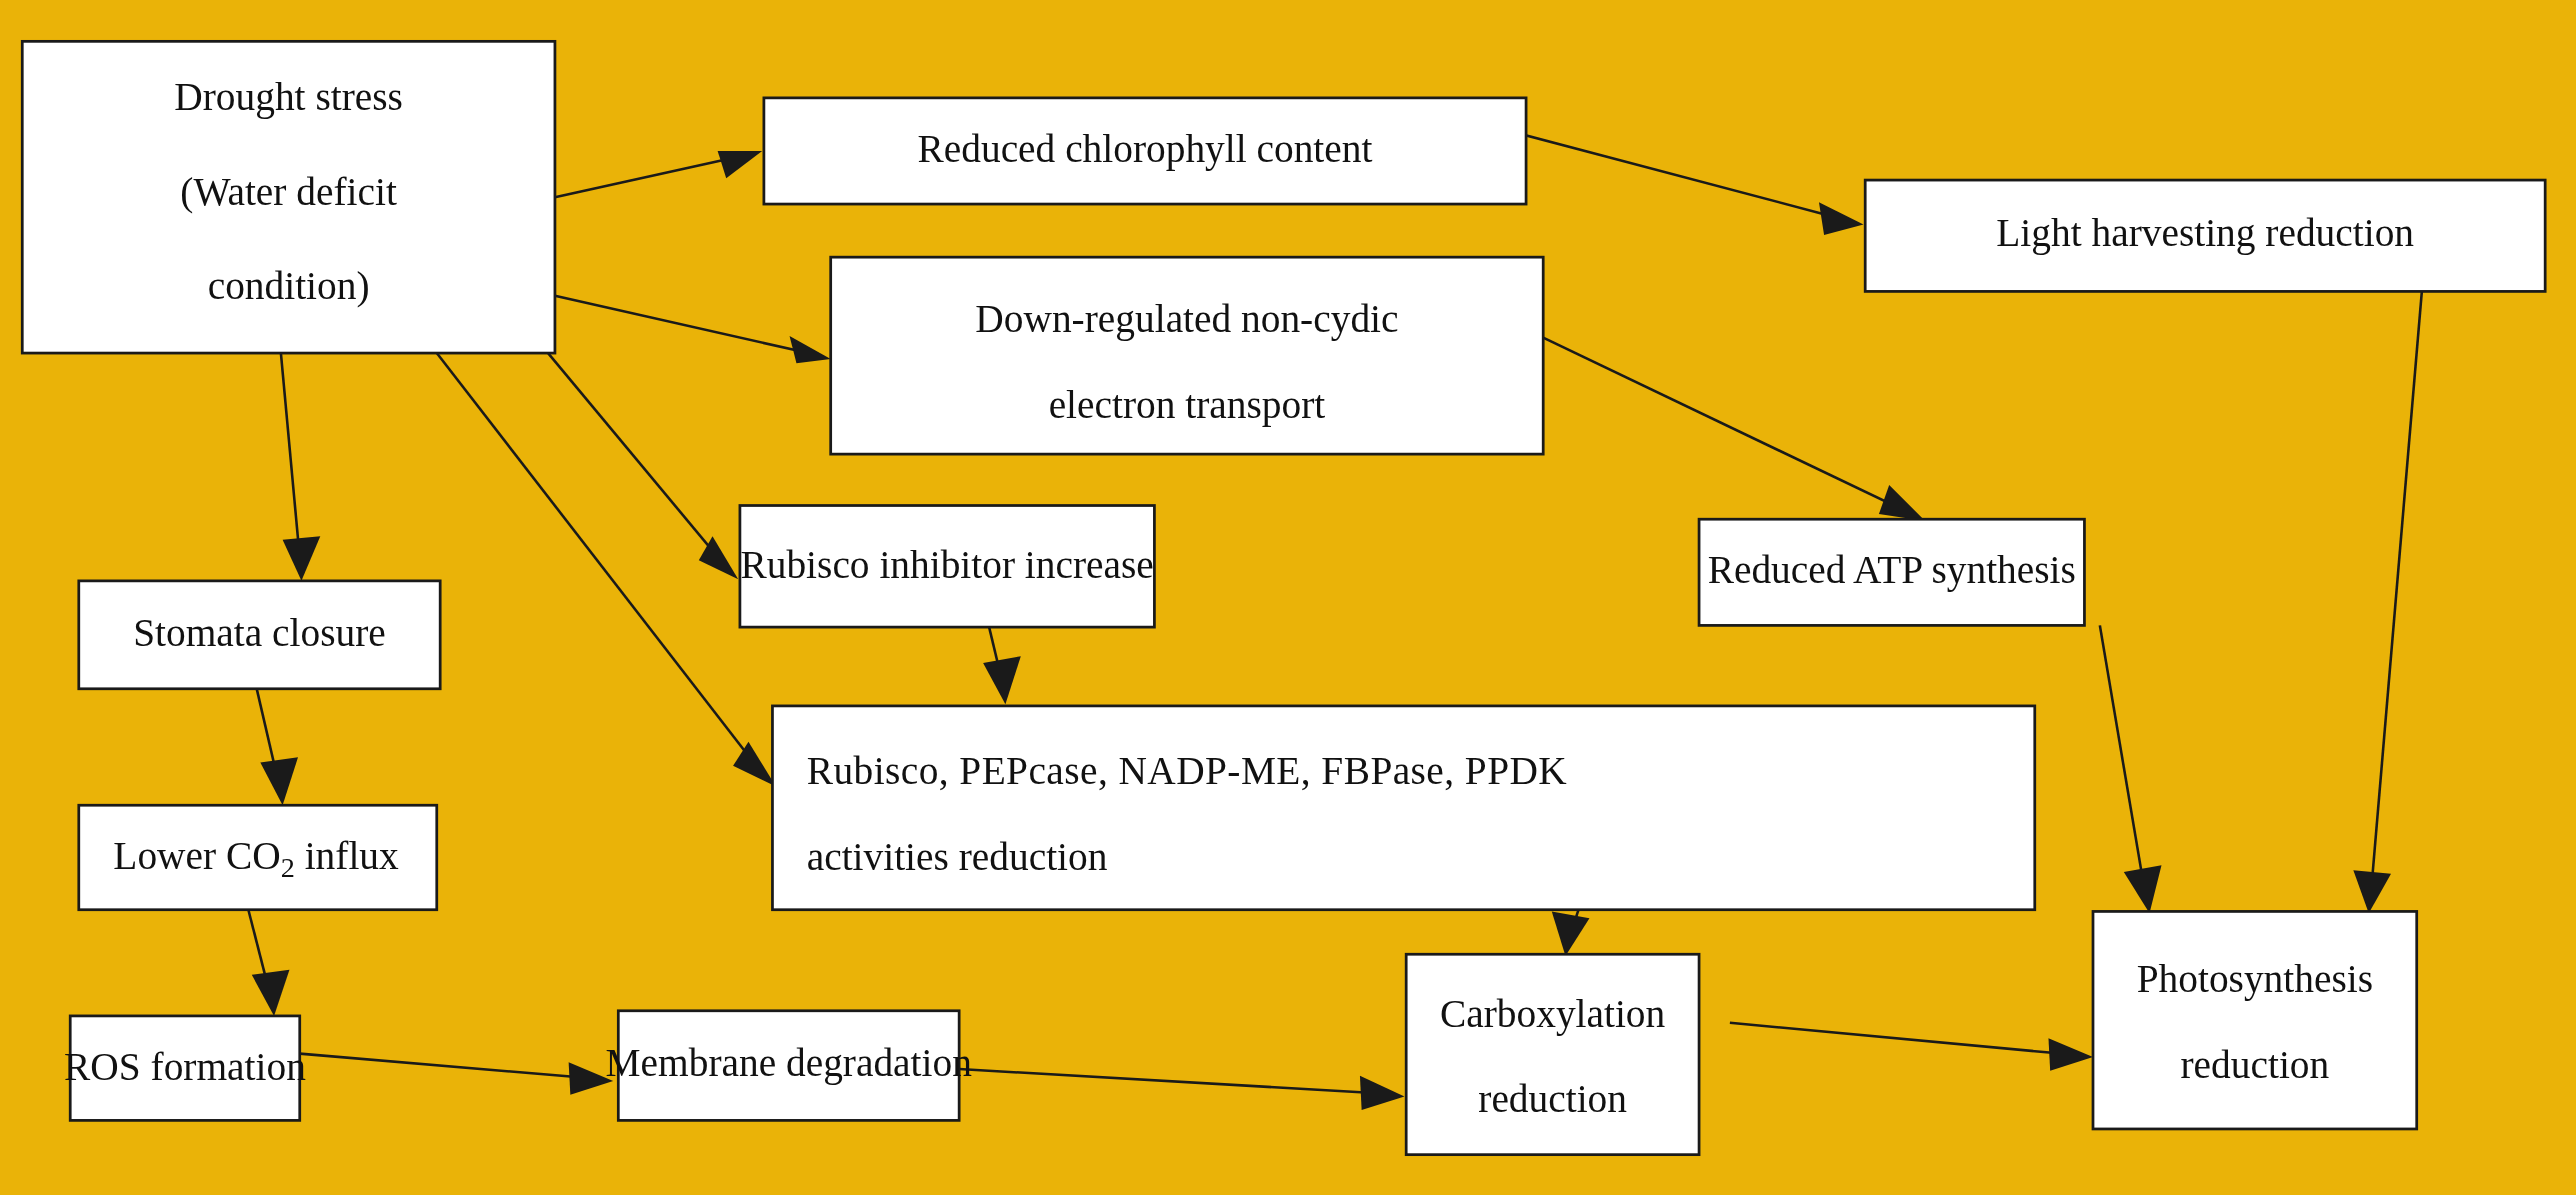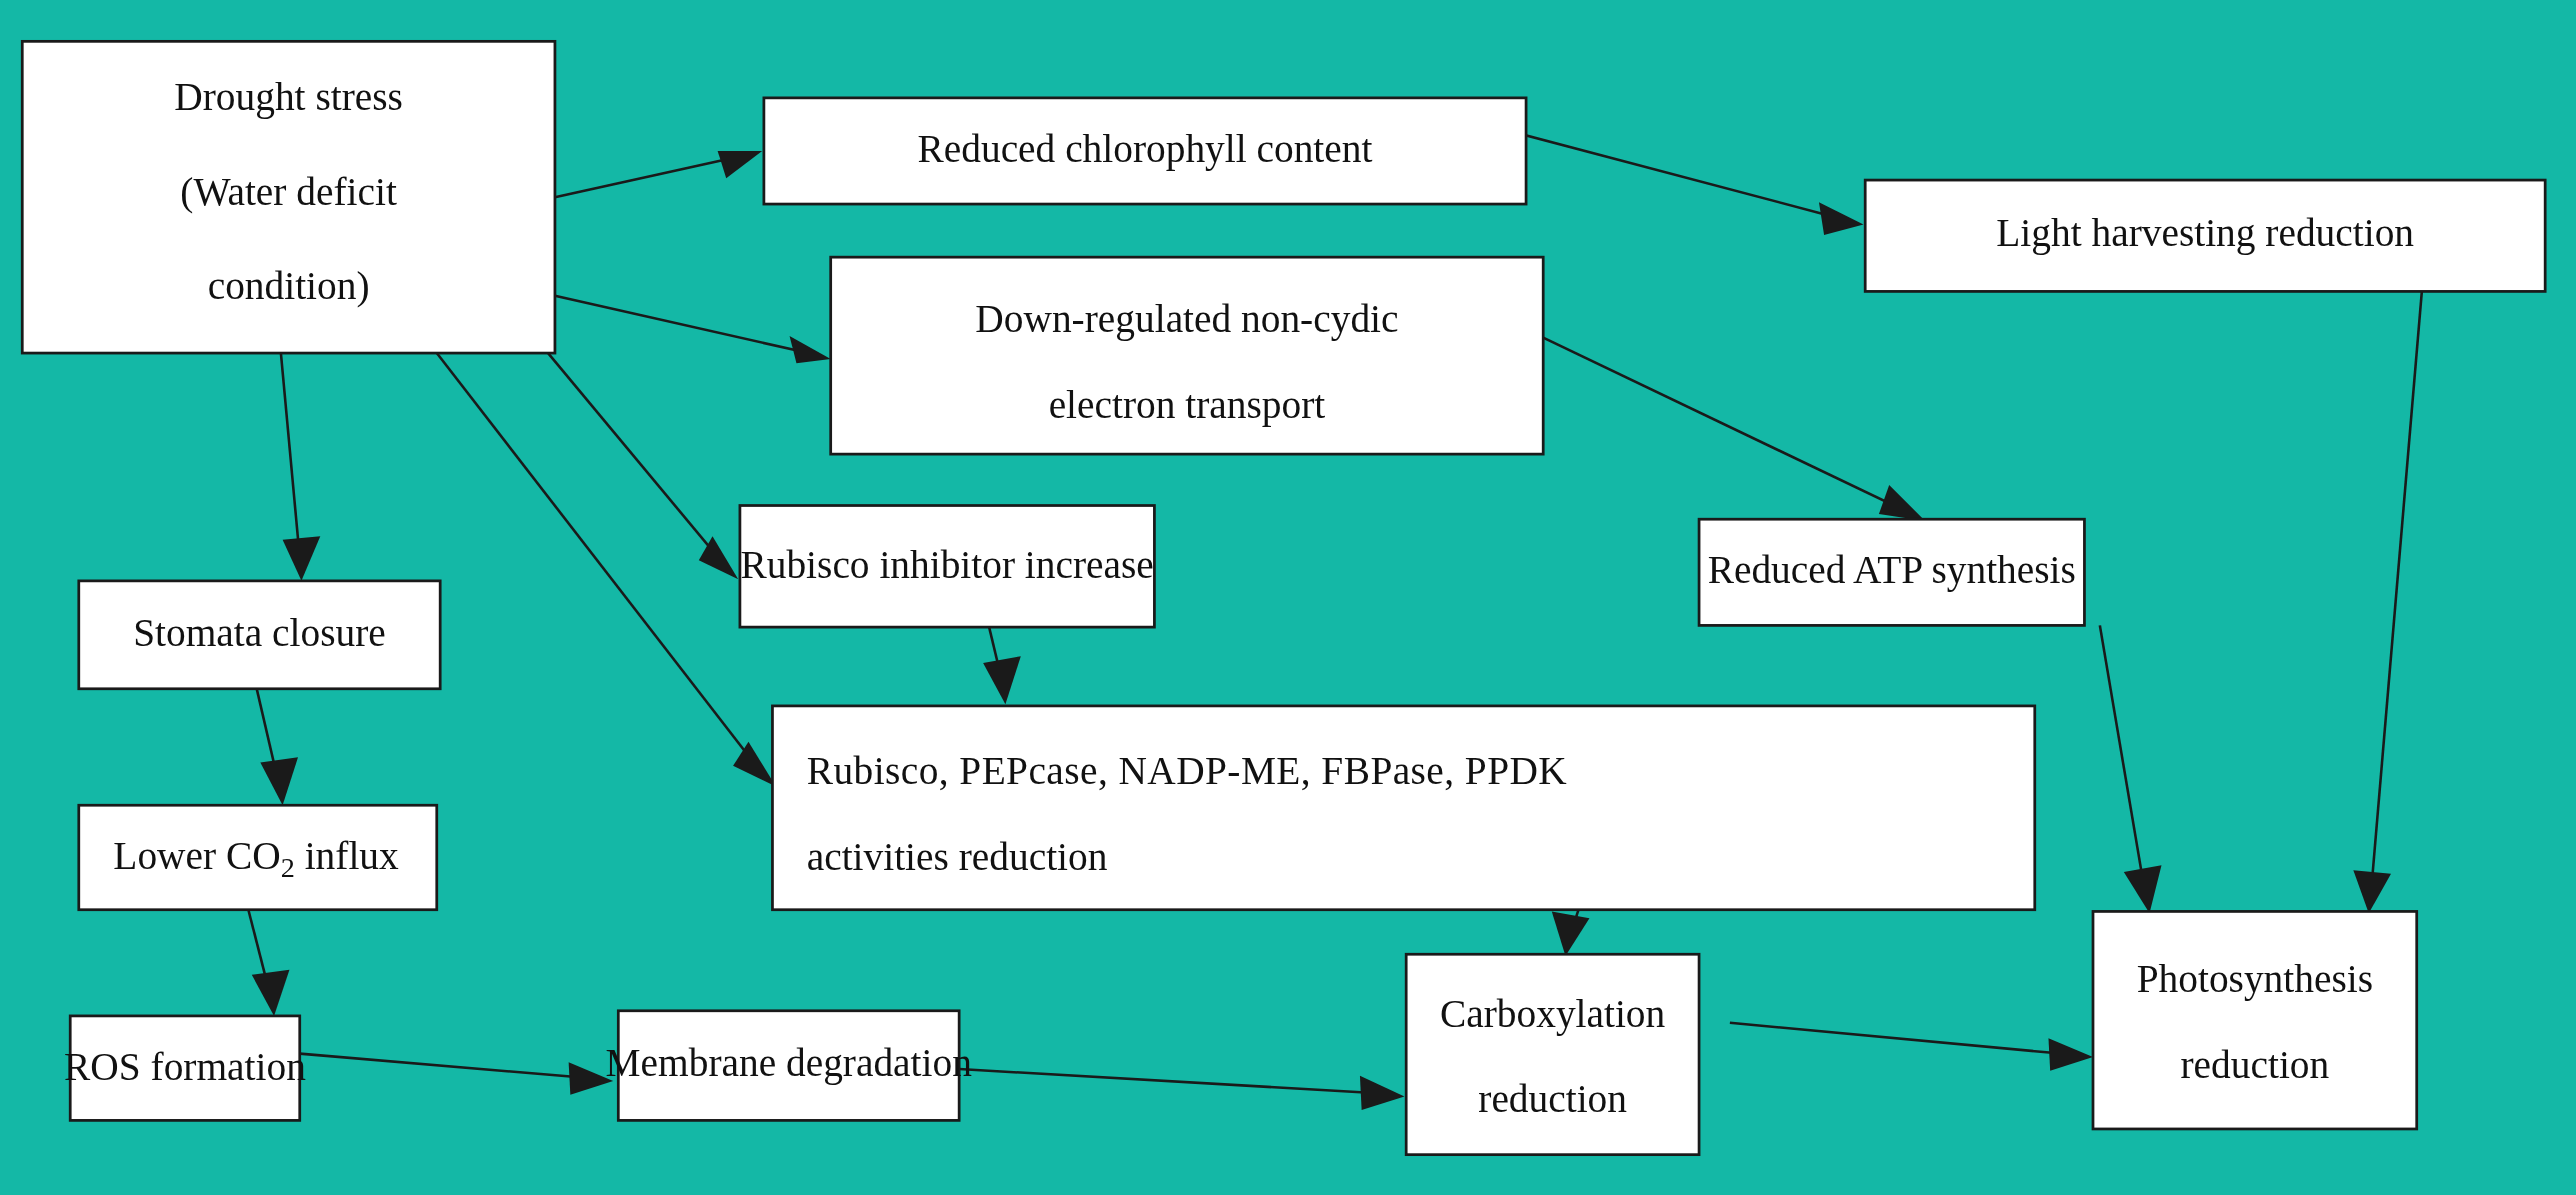--- a/index.html
+++ b/index.html
@@ -10,21 +10,21 @@
   body {
     width: 2576px;
     height: 1196px;
     font-family: "Liberation Serif", "DejaVu Serif", serif;
     overflow: hidden;
   }
   #diagram-root {
     position: relative;
     width: 2576px;
     height: 1196px;
-    background: #14b8a6;
+    background: #eab308;
   }
   svg.flow {
     position: absolute;
     top: 0;
     left: 0;
     width: 2576px;
     height: 1196px;
   }
   .node-rect {
     fill: #ffffff;

